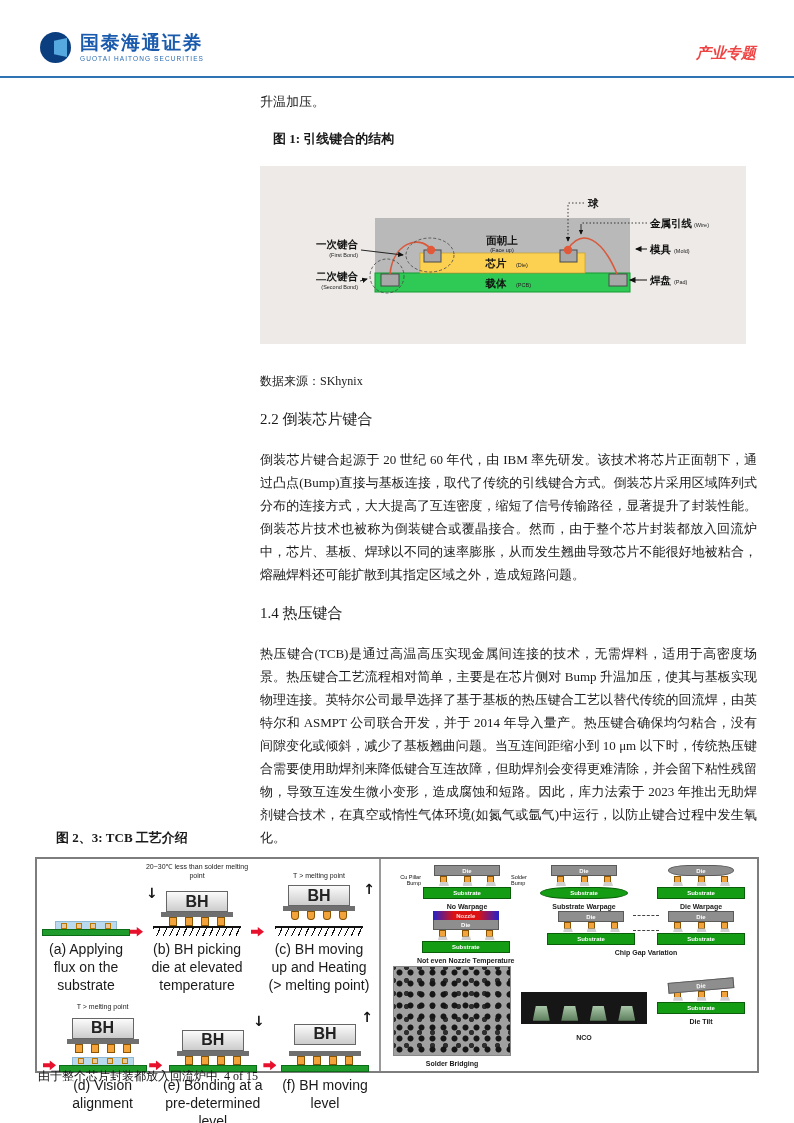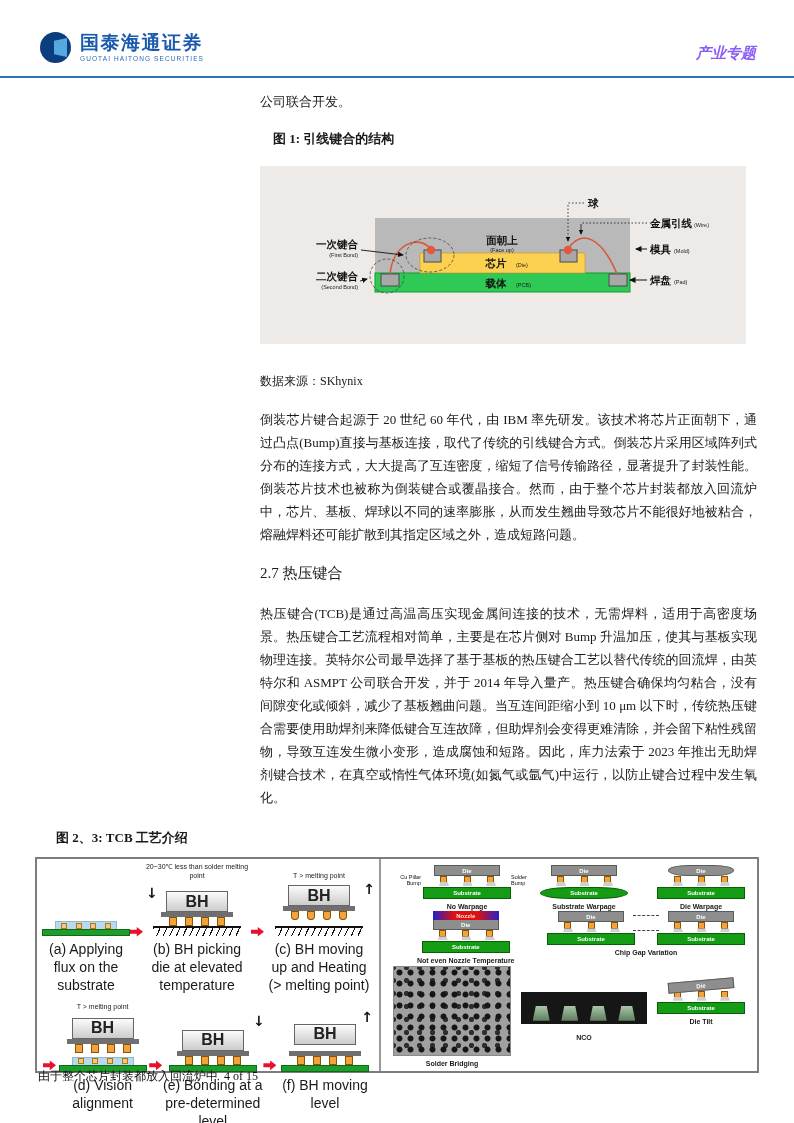--- a/index.html
+++ b/index.html
@@ -7,21 +7,21 @@
        font-family:"Liberation Serif",serif;color:#1a1a1a;}
 
   
   .header{position:absolute;left:40px;top:32px;display:flex;align-items:center;gap:9px;}
   .logo-mark{width:31px;height:31px;border-radius:50%;background:#0b3e7f;position:relative;overflow:hidden;flex-shrink:0;}
   .logo-facet{position:absolute;right:4px;top:6px;width:13px;height:19px;background:#56a9de;
               clip-path:polygon(0 14%,100% 0,100% 100%,0 86%);}
   .brand-text{display:flex;flex-direction:column;}
   .brand-name{font-family:"Liberation Sans",sans-serif;font-size:19px;font-weight:bold;color:#1b5bad;letter-spacing:1.5px;line-height:1;}
   .brand-sub{font-family:"Liberation Sans",sans-serif;font-size:6.5px;color:#2a6db5;letter-spacing:1.1px;margin-top:3px;}
-  .doc-type{position:absolute;right:38px;top:44px;font-size:15px;font-weight:bold;font-style:italic;color:#8b5cf6;}
+  .doc-type{position:absolute;right:38px;top:44px;font-size:15px;font-weight:bold;font-style:italic;color:#ef4444;}
   .rule{position:absolute;left:0;top:76px;width:794px;height:2px;background:#2e74b5;}
 
   
   .main-col{position:absolute;left:260px;top:90px;width:497px;font-size:13px;line-height:23px;text-align:justify;}
   .intro{margin:0;}
   .fig-caption{font-weight:bold;font-size:13px;margin:14px 0 0 0;text-align:left;line-height:23px;padding-left:13px;}
   .fig1-panel{margin-top:16px;width:486px;height:178px;}
   .source{margin-top:20px;font-size:12px;text-align:left;line-height:21px;}
   .sec-heading{font-size:15px;font-weight:normal;margin:14px 0 0 0;text-align:left;line-height:26px;}
   .body-para{margin:16px 0 0 0;}
@@ -106,21 +106,21 @@
     </div>
   <div class="brand-text">
     <span class="brand-name">国泰海通证券</span>
     <span class="brand-sub">GUOTAI HAITONG SECURITIES</span>
   </div>
 </div>
 <div class="doc-type">产业专题</div>
 <div class="rule"></div>
 
 <div class="main-col">
-  <p class="intro">公司联合开发。</p>
+  <p class="intro">升温加压。</p>
 
   <div class="fig-caption">图 1:  引线键合的结构</div>
 
   <svg class="fig1-panel" viewBox="0 0 486 178">
     <defs>
       <marker id="ah" markerWidth="7" markerHeight="7" refX="5.5" refY="3" orient="auto">
         <path d="M0,0 L6.5,3 L0,6 z" fill="#111"></path>
       </marker>
     </defs>
     <rect x="0" y="0" width="486" height="178" fill="#edeae7"></rect>
@@ -165,23 +165,24 @@
     <text class="f1-en" x="414" y="87">(Mold)</text>
     <line x1="387" y1="83" x2="376" y2="83" stroke="#111" stroke-width="1" marker-end="url(#ah)"></line>
 
     <text class="f1-cn" x="390" y="118">焊盘</text>
     <text class="f1-en" x="414" y="118">(Pad)</text>
     <line x1="387" y1="114" x2="370" y2="114" stroke="#111" stroke-width="1" marker-end="url(#ah)"></line>
   </svg>
 
   <div class="source">数据来源：SKhynix</div>
 
+  <h3 class="sec-heading">2.2 倒装芯片键合</h3>
   <p class="body-para">倒装芯片键合起源于 20 世纪 60 年代，由 IBM 率先研发。该技术将芯片正面朝下，通过凸点(Bump)直接与基板连接，取代了传统的引线键合方式。倒装芯片采用区域阵列式分布的连接方式，大大提高了互连密度，缩短了信号传输路径，显著提升了封装性能。倒装芯片技术也被称为倒装键合或覆晶接合。然而，由于整个芯片封装都放入回流炉中，芯片、基板、焊球以不同的速率膨胀，从而发生翘曲导致芯片不能很好地被粘合，熔融焊料还可能扩散到其指定区域之外，造成短路问题。</p>
 
-  <h3 class="sec-heading">2.7 热压键合</h3>
+  <h3 class="sec-heading">1.4 热压键合</h3>
   <p class="body-para">热压键合(TCB)是通过高温高压实现金属间连接的技术，无需焊料，适用于高密度场景。热压键合工艺流程相对简单，主要是在芯片侧对 Bump 升温加压，使其与基板实现物理连接。英特尔公司最早选择了基于基板的热压键合工艺以替代传统的回流焊，由英特尔和 ASMPT 公司联合开发，并于 2014 年导入量产。热压键合确保均匀粘合，没有间隙变化或倾斜，减少了基板翘曲问题。当互连间距缩小到 10 μm 以下时，传统热压键合需要使用助焊剂来降低键合互连故障，但助焊剂会变得更难清除，并会留下粘性残留物，导致互连发生微小变形，造成腐蚀和短路。因此，库力法索于 2023 年推出无助焊剂键合技术，在真空或惰性气体环境(如氮气或氩气)中运行，以防止键合过程中发生氧化。</p>
 </div>
 
 <div class="fig23-wrap">
   <div class="fig-caption">图 2、3:  TCB 工艺介绍</div>
   <div class="fig23-box">
 
     <div class="tcb-left">
       <div class="tcb-row row1">
         <div class="step" style="width:86px">

